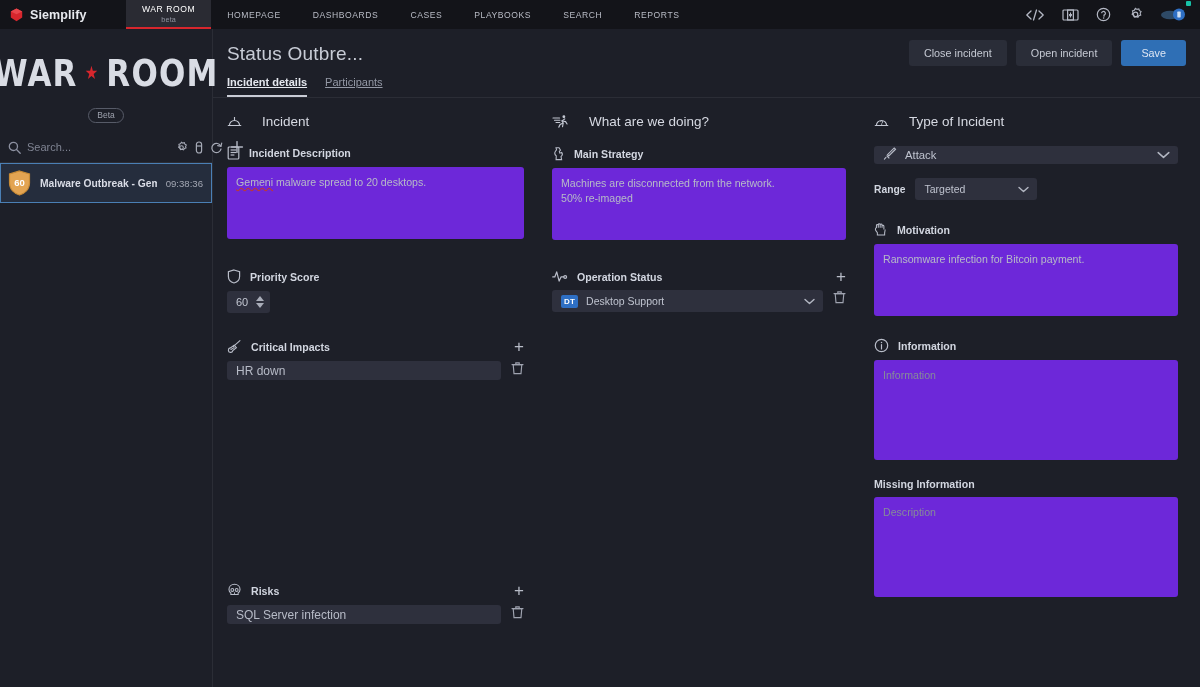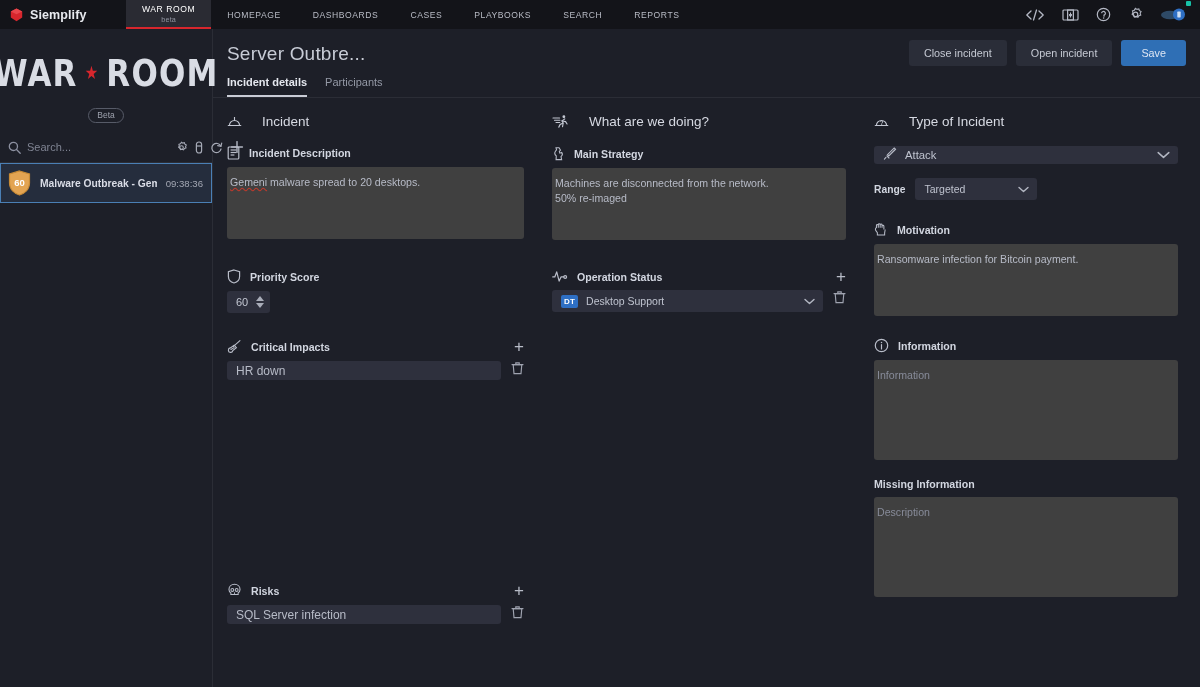--- a/index.html
+++ b/index.html
@@ -132,21 +132,21 @@
     position: relative;
     border-bottom: 1px solid #2b2d36;
   }
   .page-title {
     font-size: 19px; color: #c8ccd6; font-weight: normal;
     letter-spacing: .2px;
   }
   .tabs { display: flex; gap: 18px; margin-top: 11px; }
   .tab {
     font-size: 11px; color: #9499a6; padding-bottom: 7px;
-    cursor: pointer; border-bottom: 2px solid transparent;
+    cursor: pointer; border-bottom: 2px solid transparent; text-decoration: underline;
   }
   .tab.active { color: #e4e7ee; font-weight: bold; border-bottom-color: #c9ccd6; }
   .header-actions {
     position: absolute; top: 11px; right: 14px;
     display: flex; gap: 9px;
   }
   .btn {
     height: 26px; padding: 0 15px; border-radius: 3px;
     border: none; cursor: pointer;
     font-size: 10.8px;
@@ -178,22 +178,22 @@
     font-size: 10.6px; font-weight: bold; color: #d2d6e0;
     margin-bottom: 7px;
   }
   .field-label .ic { display: flex; color: #b9bdc9; }
   .field-label .plus {
     margin-left: auto; cursor: pointer; color: #b8bcc8;
     font-size: 17px; line-height: 11px; font-weight: normal;
   }
 
   .textarea-box {
-    background: #404040; border-radius: 3px;
-    padding: 8px 3px; color: #b7bbc7;
+    background: #6d28d9; border-radius: 3px;
+    padding: 8px 9px; color: #b7bbc7;
     font-size: 10.6px; line-height: 15px;
     width: 100%; border: none; outline: none; resize: none;
     font-family: "Liberation Sans", sans-serif;
     display: block;
   }
   .textarea-box::placeholder { color: #878b99; }
   .ta-72 { height: 72px; }
   .ta-100 { height: 100px; }
   .ta-78 { height: 78px; }
 
@@ -393,21 +393,21 @@
         <span>Malware Outbreak - Gemini</span>
         
       </span>
       <span class="incident-time">09:38:36</span>
     </div>
   </div>
 
   <div class="main">
 
     <div class="main-header">
-      <div class="page-title">Server Outbre...</div>
+      <div class="page-title">Status Outbre...</div>
       <div class="tabs">
         <div class="tab active">Incident details</div>
         <div class="tab">Participants</div>
       </div>
       <div class="header-actions">
         <button class="btn btn-ghost">Close incident</button>
         <button class="btn btn-ghost">Open incident</button>
         <button class="btn btn-primary">Save</button>
       </div>
     </div>

